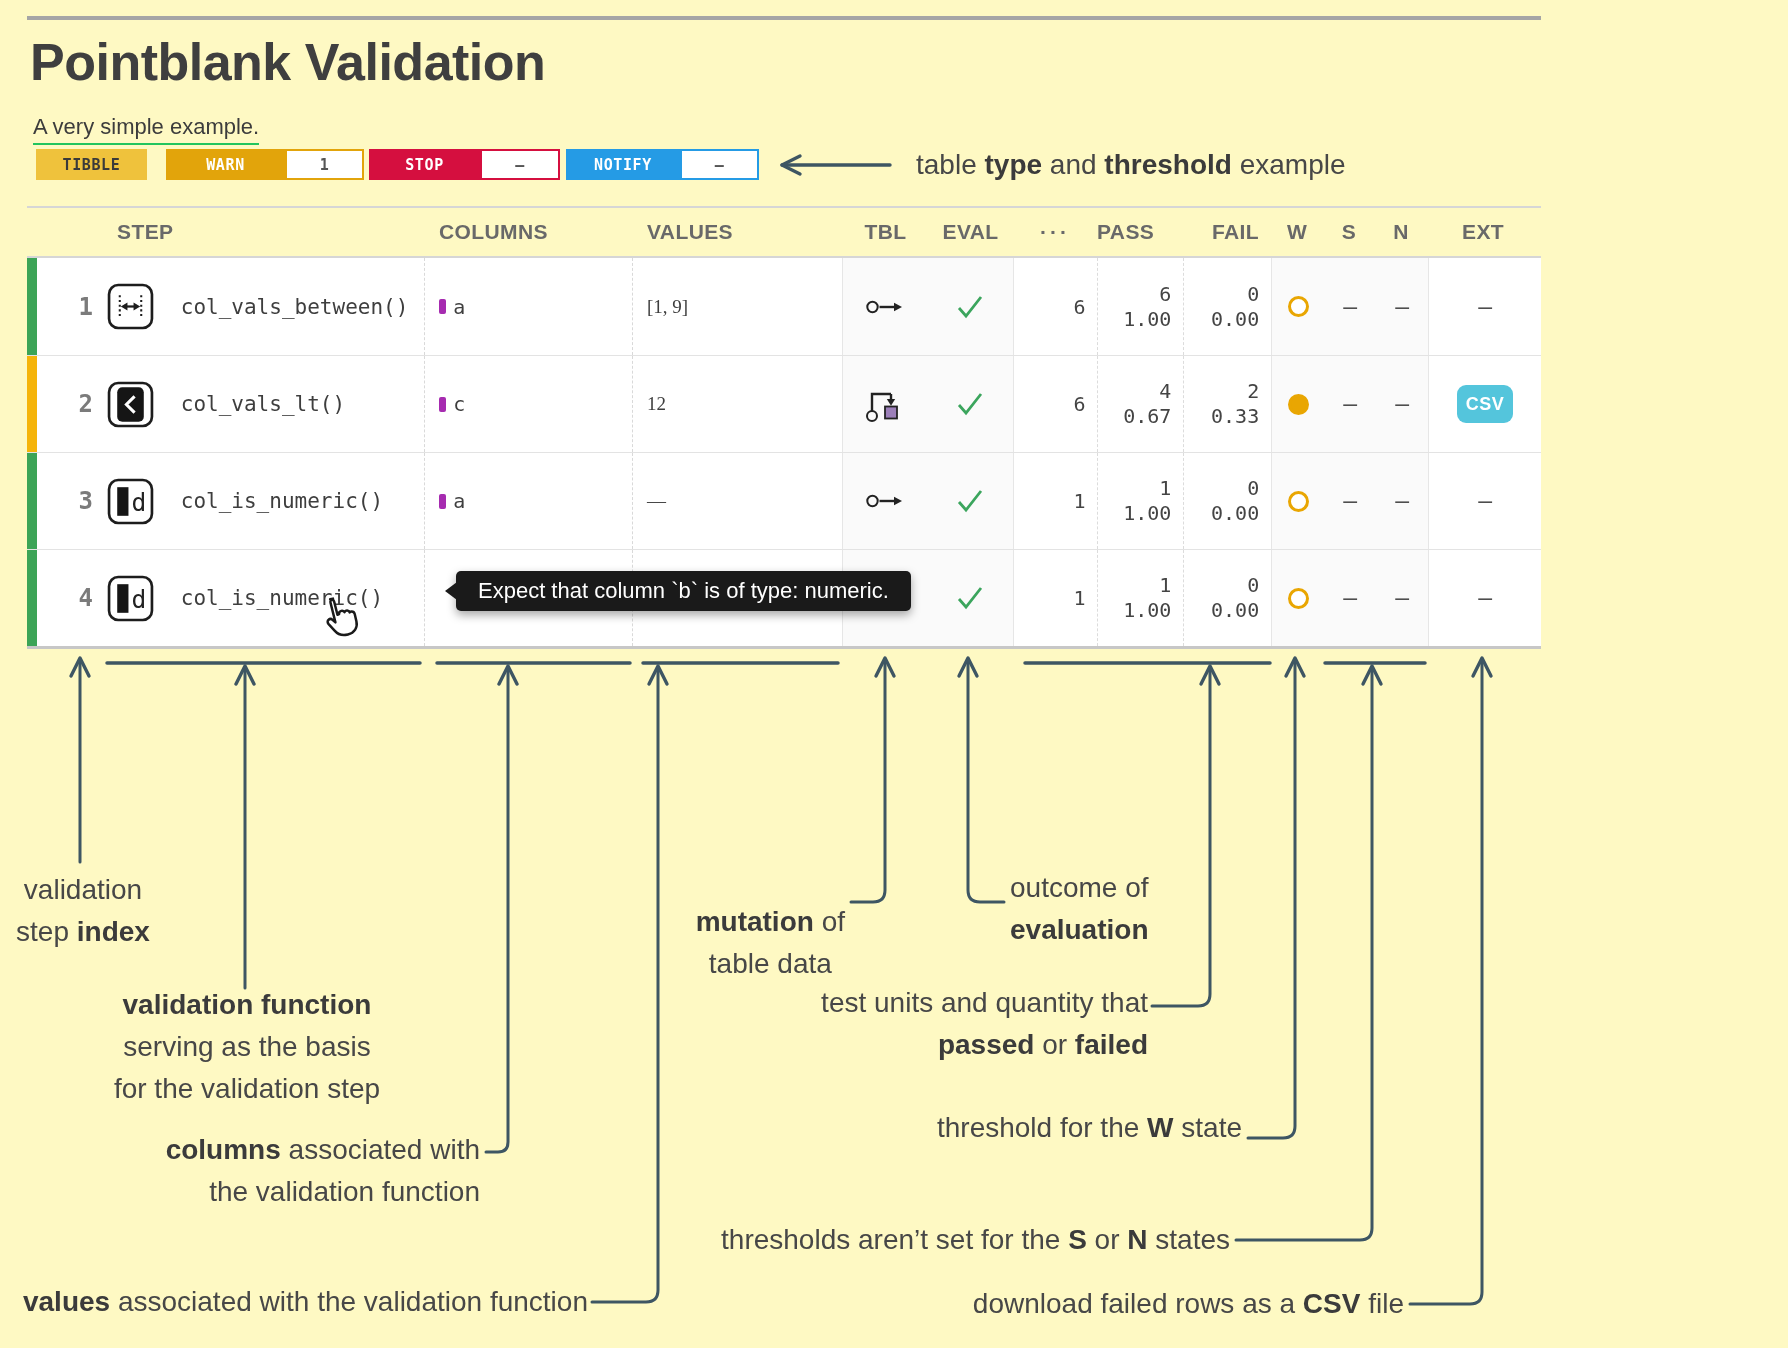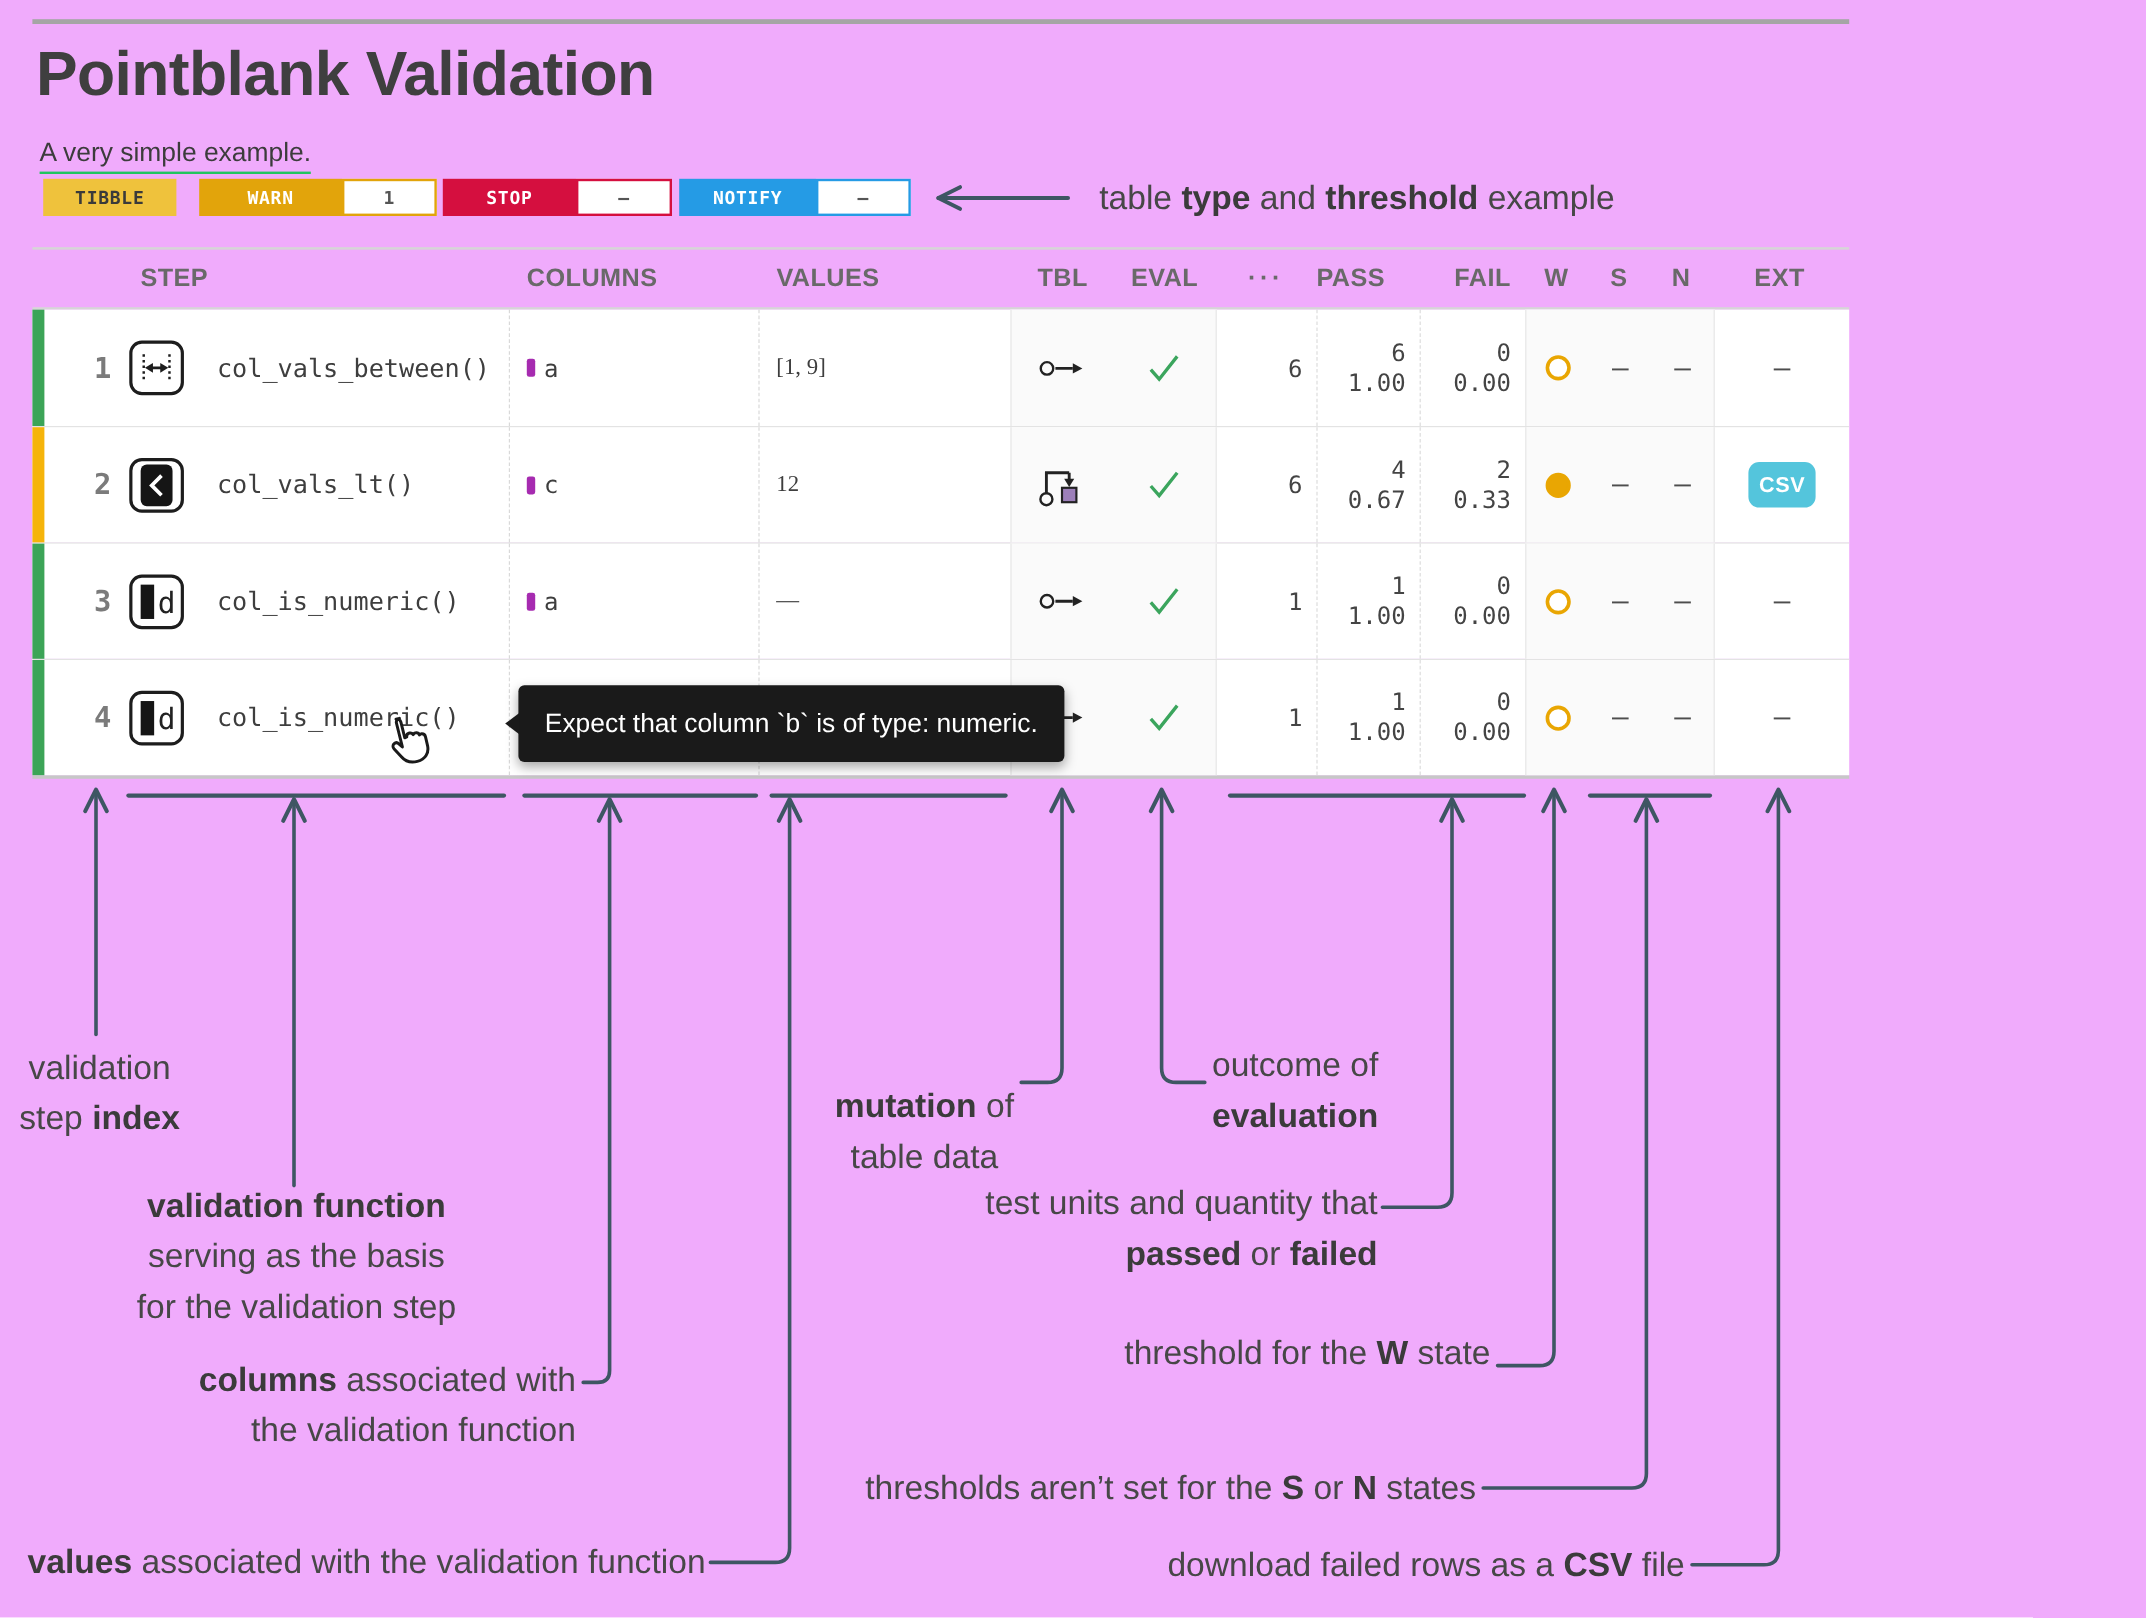--- a/index.html
+++ b/index.html
@@ -1,16 +1,16 @@
 <!DOCTYPE html>
 <html><head>
 <meta charset="utf-8">
 <style>
   html,body{margin:0;padding:0;background:#fff;}
-  .canvas{position:relative;width:1788px;height:1348px;background:#f0abfc;overflow:hidden;
+  .canvas{position:relative;width:1788px;height:1348px;background:#fef9c3;overflow:hidden;
           font-family:"Liberation Sans", sans-serif;color:#454545;}
 
   
   .top-rule{position:absolute;left:27px;top:16px;width:1514px;height:4px;background:#A5A5A5;}
   .page-title{position:absolute;left:30px;top:32px;font-size:52px;font-weight:bold;color:#3F3F3F;letter-spacing:-0.5px;}
   .subtitle{position:absolute;left:33px;top:102px;font-size:22px;color:#3C3C3C;}
   .subtitle .u{border-bottom:2px solid #22c55e;padding-bottom:3px;display:inline-block;margin-top:12px;}
 
   
   .badge-row{position:absolute;left:0;top:149px;height:31px;}
@@ -66,21 +66,21 @@
   .h-cols{width:208px;padding-left:14px;box-sizing:border-box;}
   .h-vals{width:210px;padding-left:14px;box-sizing:border-box;}
   .h-tbl,.h-eval{width:85px;text-align:center;}
   .h-units{width:84px;text-align:center;letter-spacing:3px;}
   .h-pass{width:86px;text-align:left;padding-right:12px;box-sizing:border-box;}
   .h-fail{width:88px;text-align:right;padding-right:12px;box-sizing:border-box;}
   .h-w,.h-s,.h-n{width:52px;text-align:center;}
   .h-ext{width:112px;text-align:center;}
 
   
-  .tooltip{position:absolute;left:432px;top:571px;height:64px;background:#1A1A1A;color:#fff;
+  .tooltip{position:absolute;left:456px;top:571px;height:40px;background:#1A1A1A;color:#fff;
            border-radius:5px;display:flex;align-items:center;padding:0 22px;font-size:22px;
            box-shadow:0 4px 10px rgba(0,0,0,.35);z-index:5;white-space:nowrap;}
   .tooltip:before{content:"";position:absolute;left:-11px;top:50%;margin-top:-9px;
            border-top:9px solid transparent;border-bottom:9px solid transparent;border-right:12px solid #1A1A1A;}
   .hand-cursor{position:absolute;left:320px;top:594px;z-index:6;transform:rotate(-14deg);}
 
   
   .ann-svg{position:absolute;left:0;top:0;width:1788px;height:1348px;pointer-events:none;}
   .lbl{position:absolute;font-size:28px;line-height:42px;color:#474747;white-space:nowrap;}
   .lbl .b{font-weight:bold;color:#3B3B3B;}

